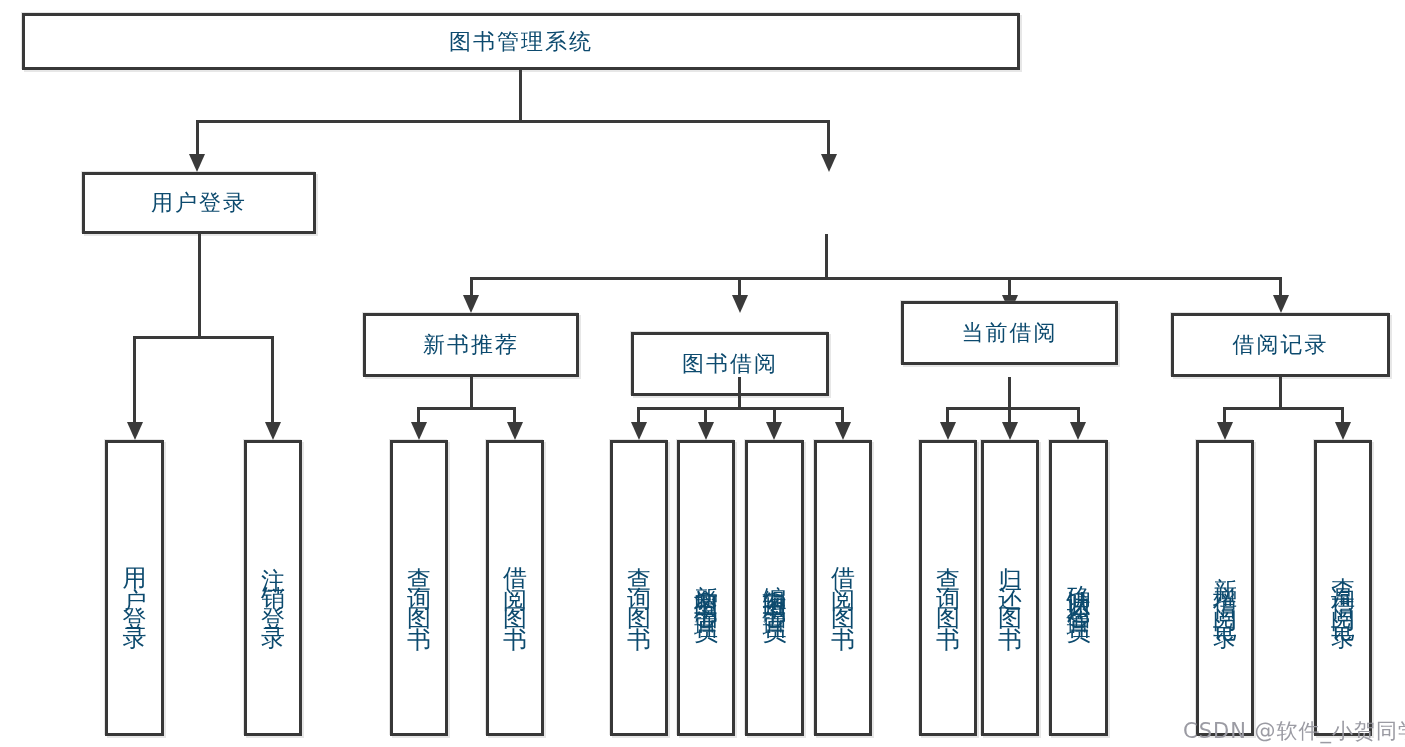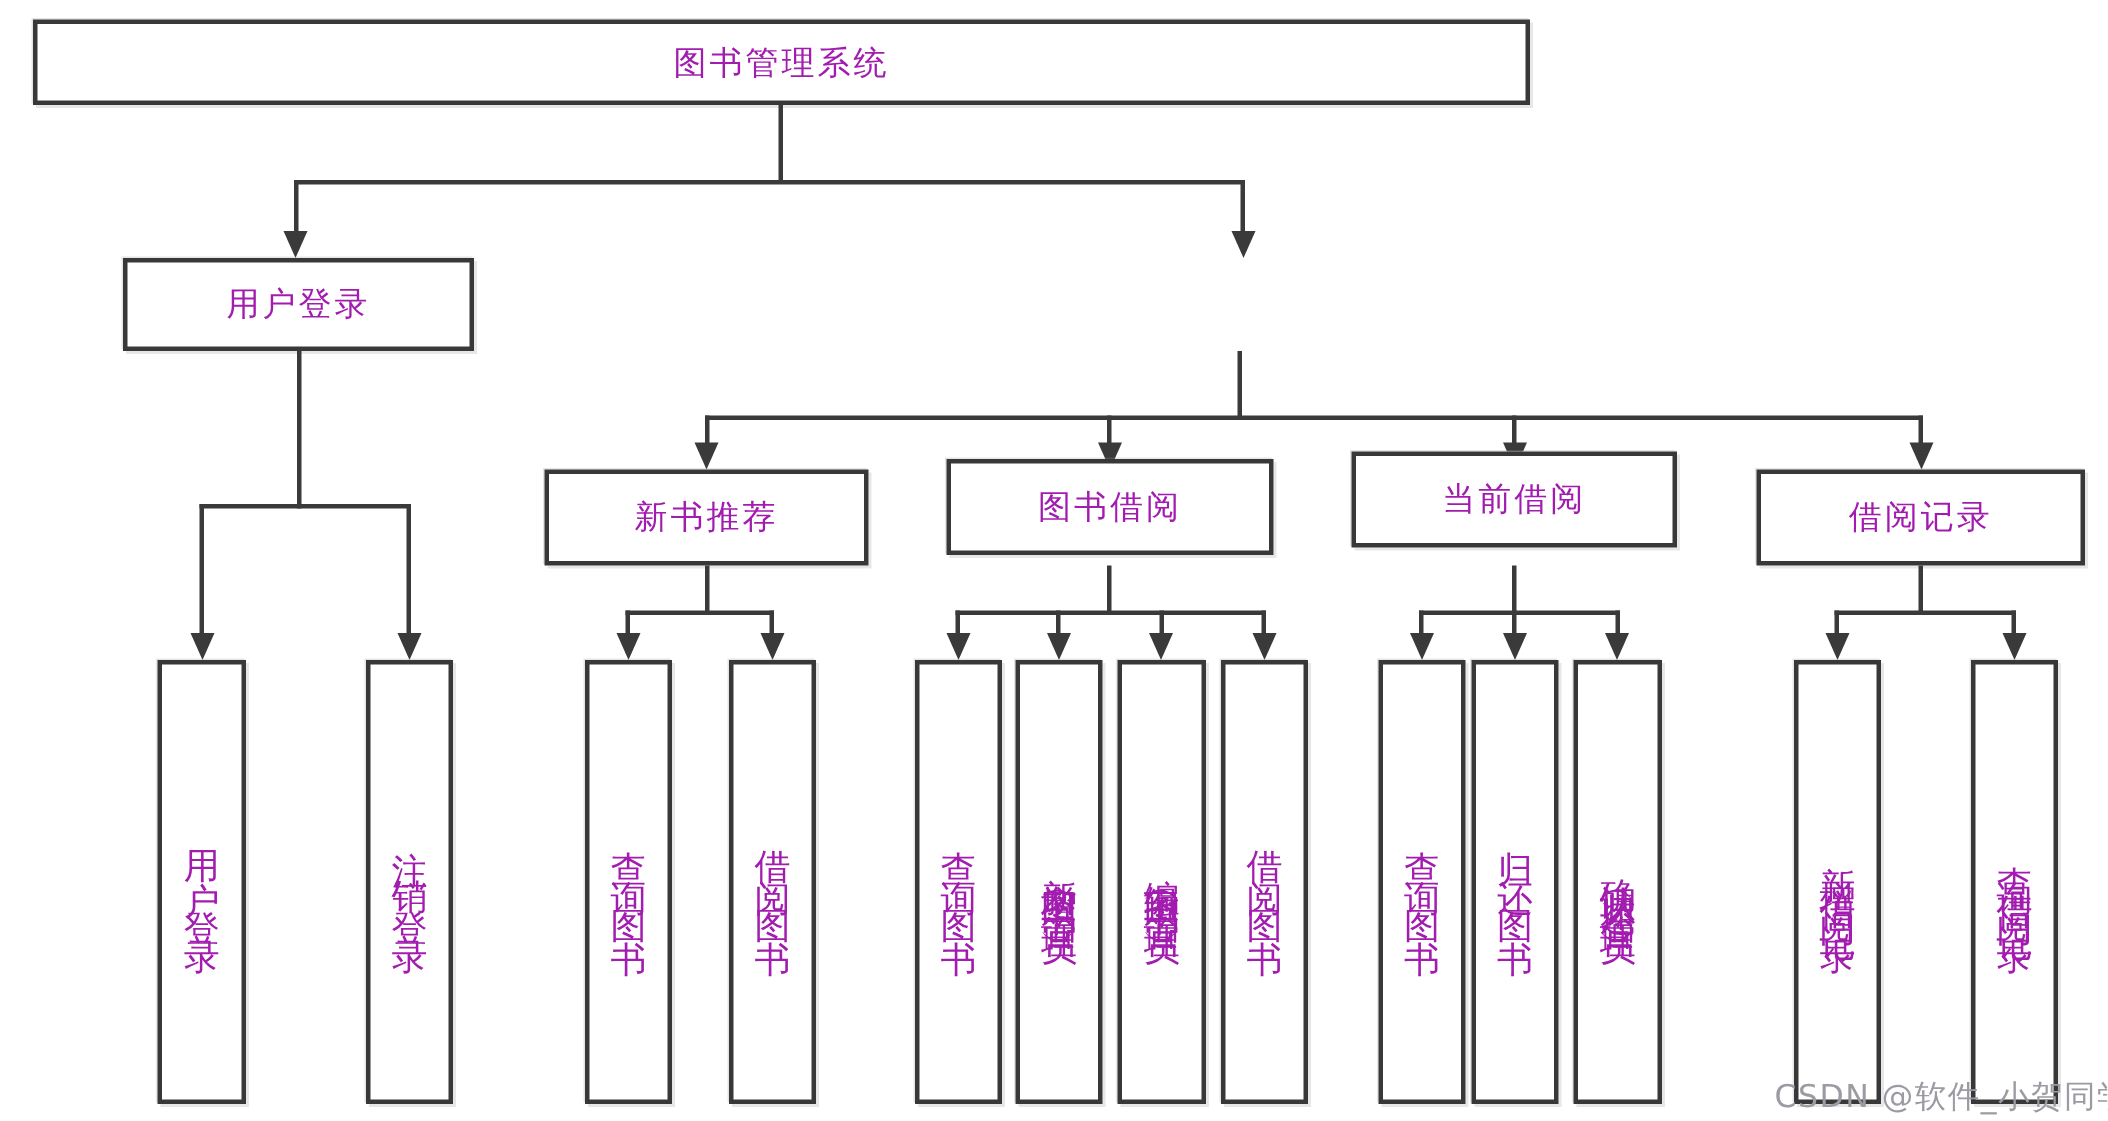--- a/index.html
+++ b/index.html
@@ -13,21 +13,21 @@
   }
   
   .node {
     position: absolute;
     box-sizing: border-box;
     background: #ffffff;
     border: 3px solid #383838;
     display: flex;
     align-items: center;
     justify-content: center;
-    color: #a21caf;
+    color: #0c4a6e;
     box-shadow: 2px 2px 0 rgba(120,120,120,0.18), -1px -1px 0 rgba(150,150,150,0.25);
   }
   .node.h { font-size: 22px; letter-spacing: 2px; }
   .node.leaf {
     writing-mode: vertical-rl;
     text-orientation: mixed;
     font-size: 24px;
     line-height: 1;
   }
   .ls-lg { letter-spacing: 20px; }
@@ -88,21 +88,21 @@
   <div class="vl" style="left:738px;top:277px;height:20px"></div>
   <div class="ar" style="left:732px;top:295px"></div>
   <div class="vl" style="left:1008px;top:277px;height:20px"></div>
   <div class="ar" style="left:1002px;top:295px"></div>
   <div class="vl" style="left:1279px;top:277px;height:20px"></div>
   <div class="ar" style="left:1273px;top:295px"></div>
 
   <div class="node h" style="left:363px;top:313px;width:216px;height:64px">
     <span>新书推荐</span>
   </div>
-  <div class="node h" style="left:631px;top:306px;width:218px;height:64px">
+  <div class="node h" style="left:631px;top:332px;width:198px;height:64px">
     <span>图书借阅</span>
   </div>
   <div class="node h" style="left:901px;top:301px;width:217px;height:64px">
     <span>当前借阅</span>
   </div>
   <div class="node h" style="left:1171px;top:313px;width:219px;height:64px">
     <span>借阅记录</span>
   </div>
 
   <div class="vl" style="left:470px;top:377px;height:33px"></div>

